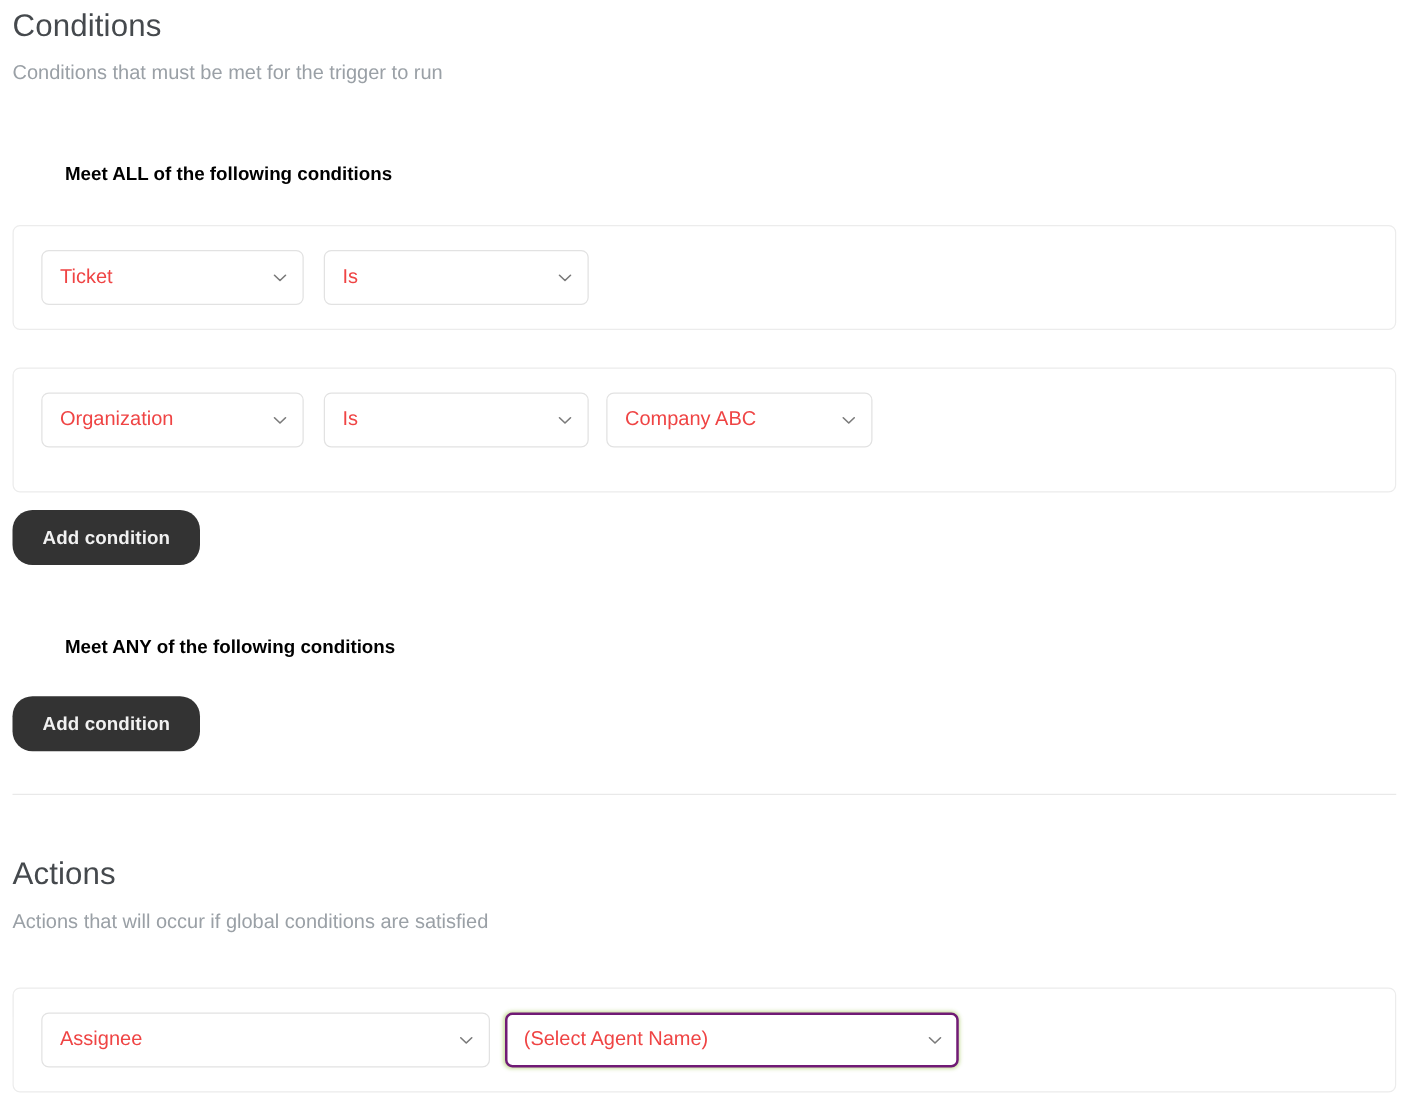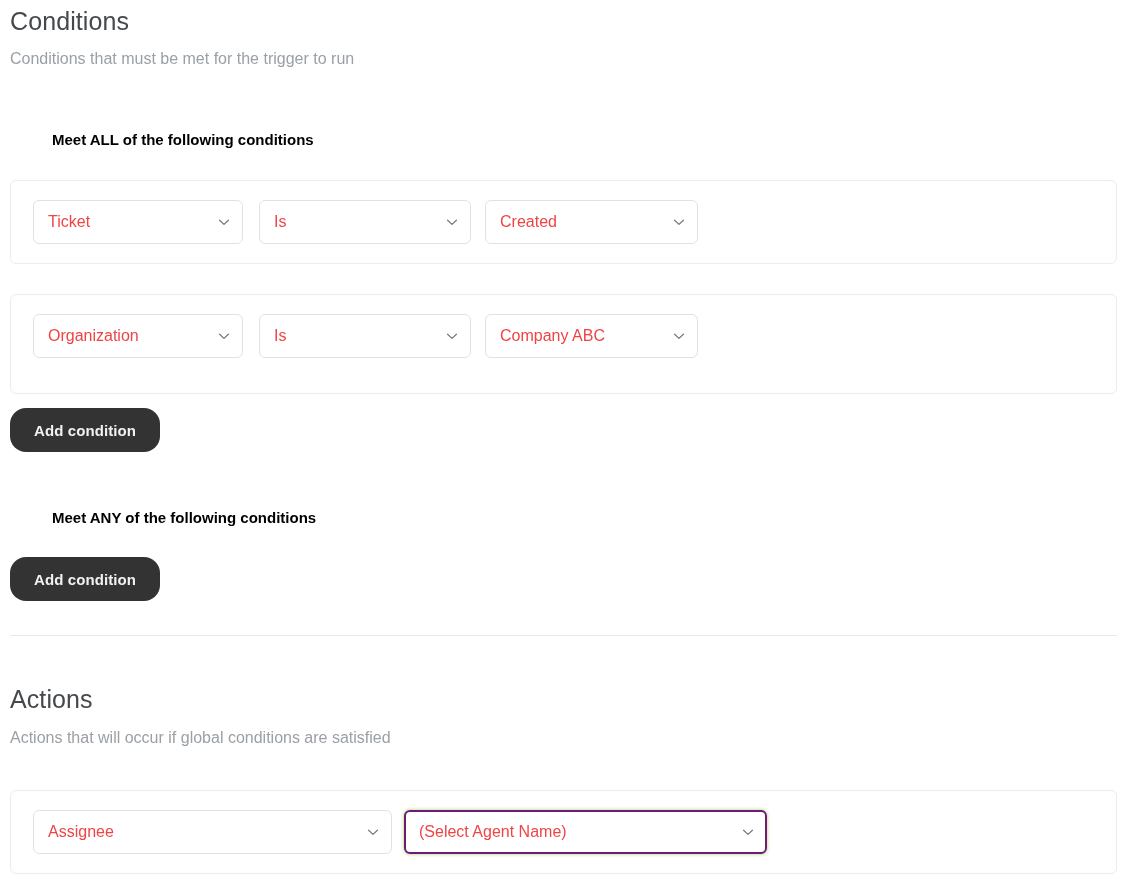--- a/index.html
+++ b/index.html
@@ -160,28 +160,20 @@
 
       <div class="select" style="left:248px; top:19px; width:212px;">
         <span class="sel-text">Is</span>
         <span class="chev">
           <svg width="16" height="16" viewBox="0 0 16 16" aria-hidden="true">
             <path d="M3.6 6.2 L8 10.4 L12.4 6.2" fill="none" stroke="#7a7a7a" stroke-width="1.3" stroke-linecap="round" stroke-linejoin="round"></path>
           </svg>
         </span>
       </div>
 
-      <div class="select" style="left:474px; top:19px; width:213px;">
-        <span class="sel-text">Created</span>
-        <span class="chev">
-          <svg width="16" height="16" viewBox="0 0 16 16" aria-hidden="true">
-            <path d="M3.6 6.2 L8 10.4 L12.4 6.2" fill="none" stroke="#7a7a7a" stroke-width="1.3" stroke-linecap="round" stroke-linejoin="round"></path>
-          </svg>
-        </span>
-      </div>
     </div>
 
     <div class="rule-card" style="top:294px; height:100px;">
 
       <div class="select" style="left:22px; top:19px; width:210px;">
         <span class="sel-text">Organization</span>
         <span class="chev">
           <svg width="16" height="16" viewBox="0 0 16 16" aria-hidden="true">
             <path d="M3.6 6.2 L8 10.4 L12.4 6.2" fill="none" stroke="#7a7a7a" stroke-width="1.3" stroke-linecap="round" stroke-linejoin="round"></path>
           </svg>

